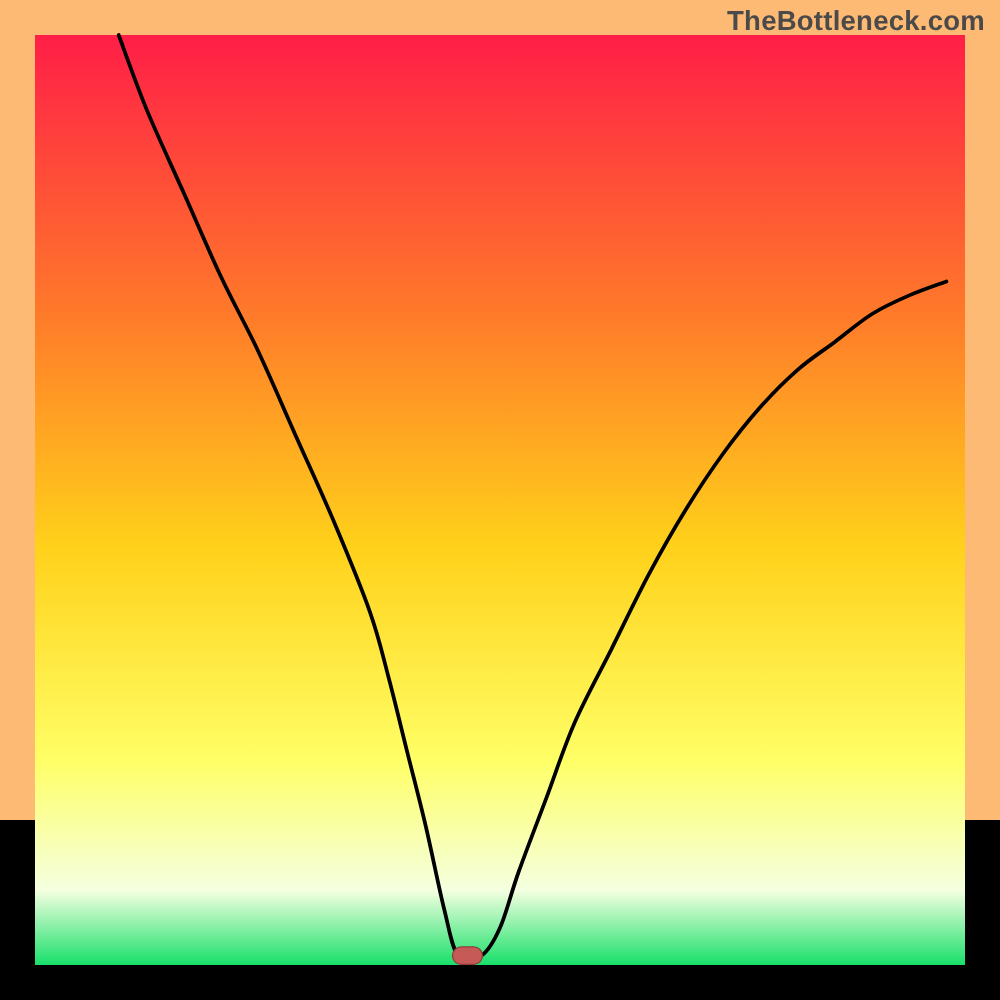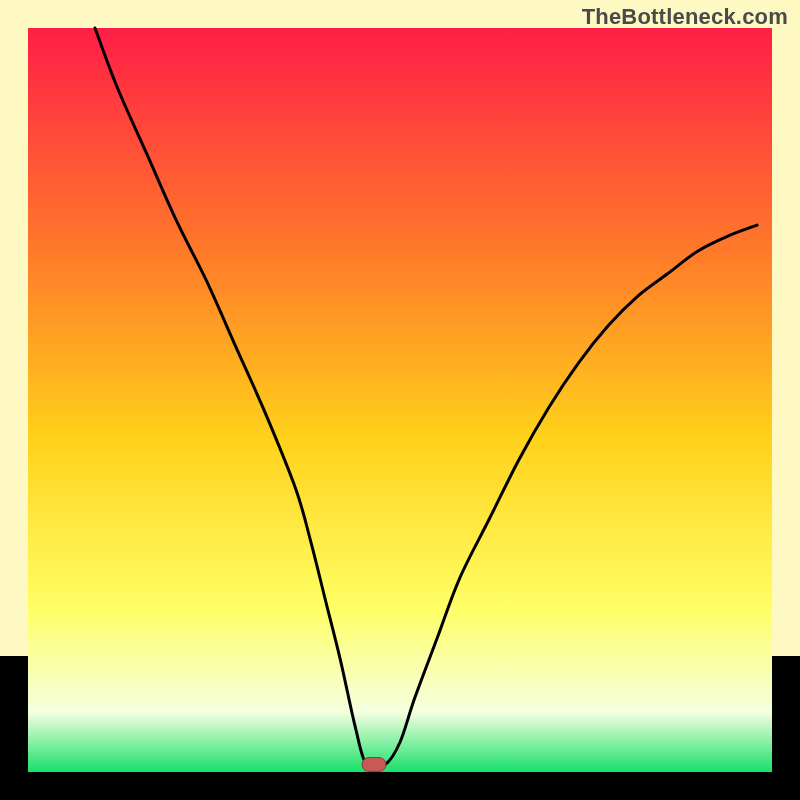--- a/index.html
+++ b/index.html
@@ -7,21 +7,21 @@
     padding: 0;
     width: 800px;
     height: 800px;
     background: #000000;
     overflow: hidden;
     font-family: Arial, Helvetica, sans-serif;
   }
   .frame {
     width: 800px;
     height: 656px;
-    background: #fef9c3;
+    background: #fdba74;
     position: relative;
     text-align: center;
   }
   .watermark {
     position: absolute;
     top: 4px;
     right: 12px;
     color: #4a4a4a;
     font-size: 22px;
     font-weight: 600;

